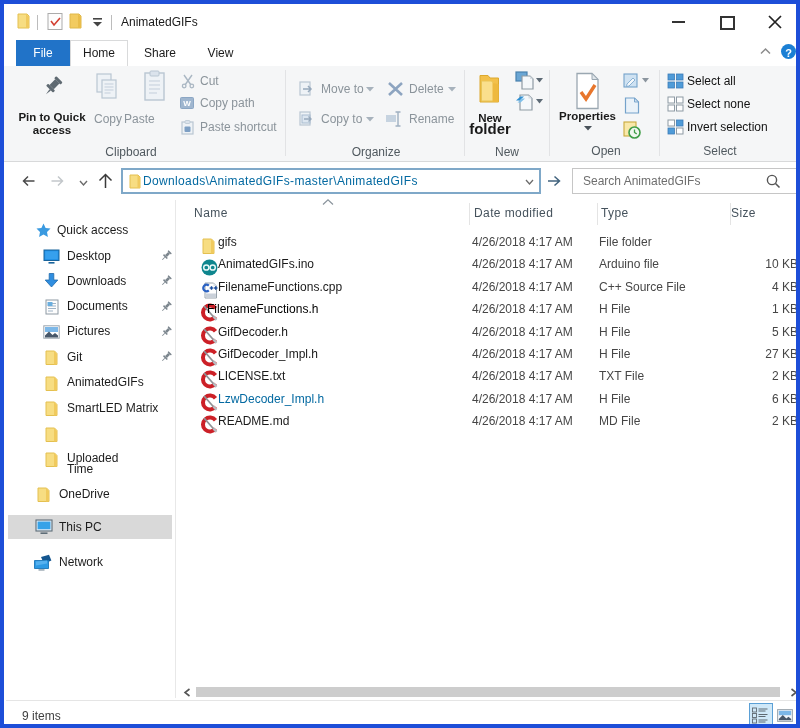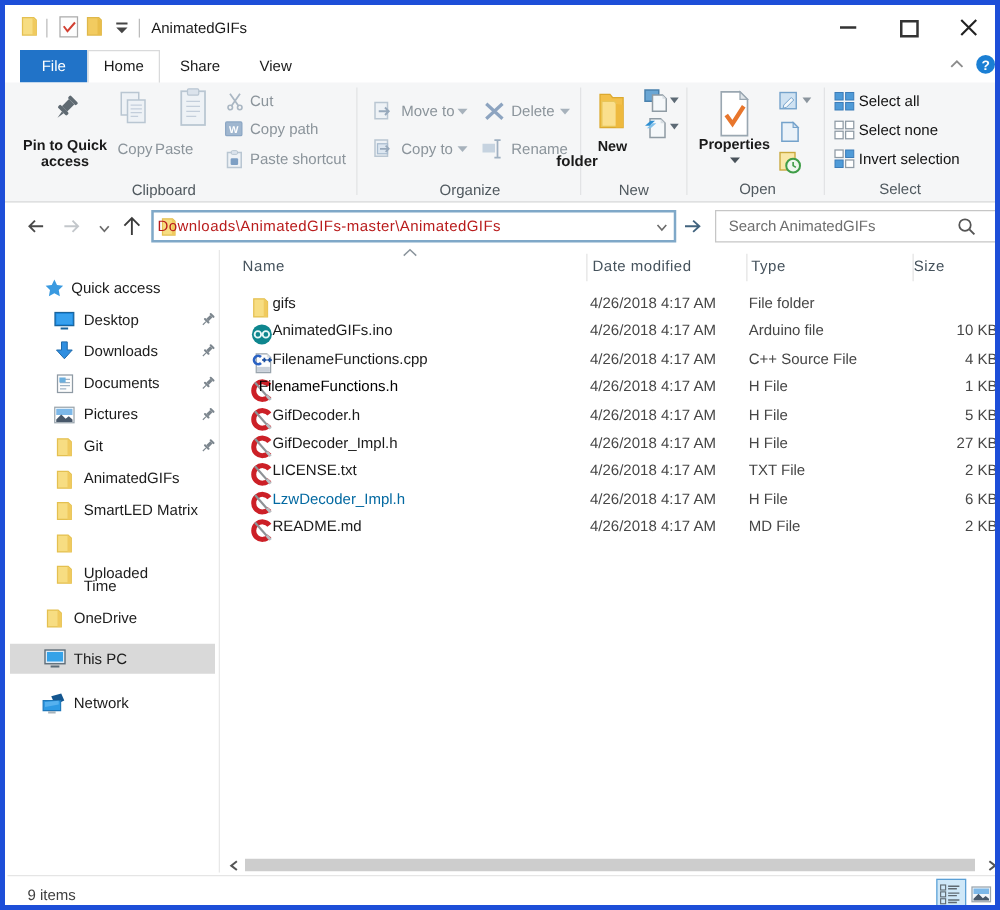--- a/index.html
+++ b/index.html
@@ -145,21 +145,21 @@
 </svg>
 <div class="t gray" style="left:405px;top:107px;">Rename</div>
 <div class="t lbl" style="left:327px;top:140px;width:90px;text-align:center;">Organize</div>
 
 <svg class="a" style="left:474px;top:69px;" width="24" height="31" viewBox="0 0 24 31">
   <path d="M2 2.5 h8 l2 2.5 h8.5 v24 h-18.5 z" fill="#f3c04a" stroke="#dca92f" stroke-width="1"></path>
   <path d="M3.5 8 h10 l2.5 3 v17 h-12.5 z" fill="#fadf8d" stroke="#e8c558" stroke-width="1"></path>
   <path d="M14.5 29 h6 v-18 l-6 -1 z" fill="#eeb93e"></path>
 </svg>
 <div class="t" style="left:441px;top:106px;width:90px;text-align:center;color:#1a1a1a;font-weight:bold;font-size:11.5px;">New</div>
-<div class="t" style="left:441px;top:117px;width:90px;color:#1a1a1a;font-weight:bold;font-size:12px;">folder</div>
+<div class="t" style="left:441px;top:117px;width:90px;text-align:center;color:#1a1a1a;font-weight:bold;font-size:15px;">folder</div>
 
 <svg class="a" style="left:511px;top:67px;" width="20" height="19" viewBox="0 0 20 19">
   <rect x="1" y="1" width="11" height="9" fill="#6aa6d4" stroke="#4981ad" stroke-width="1.2"></rect>
   <path d="M7 5 h8 l3 3 v10 h-11 z" fill="#f5f8fa" stroke="#8f9ba4" stroke-width="1.2"></path>
   <path d="M15 5 l3 3 h-3 z" fill="#d8dee3"></path>
 </svg>
 <svg class="a" style="left:532px;top:74px;" width="7" height="5" viewBox="0 0 7 5">
         <path d="M0 0 h7 l-3.5 4.5 z" fill="#5d6a75"></path>
       </svg>
 
@@ -243,21 +243,21 @@
 
 <svg class="a" style="left:94px;top:169px;" width="15" height="16" viewBox="0 0 15 16">
   <path d="M7.5 15 V2 M1.5 7.5 L7.5 1.5 l6 6" fill="none" stroke="#3b3b3b" stroke-width="1.5"></path>
 </svg>
 
 <div class="a" style="left:117px;top:164px;width:420px;height:26px;background:#fff;border:2px solid #7fa8c8;box-sizing:border-box;"></div>
 <svg class="a" style="left:124px;top:169px;" width="16" height="17" viewBox="0 0 16 17">
   <path d="M2 2 h8 l2 2 v11 h-10 z" fill="#f7dd82" stroke="#e4c050" stroke-width="1"></path>
   <path d="M9.5 2 l2.5 2.5 v10.5 h-2.5 z" fill="#f0ca5e"></path>
 </svg>
-<div class="t" style="left:122px;top:169px;color:#b91c1c;letter-spacing:0.35px;">Downloads\AnimatedGIFs-master\AnimatedGIFs</div>
+<div class="t" style="left:139px;top:169px;color:#0369a1;letter-spacing:0.35px;">Downloads\AnimatedGIFs-master\AnimatedGIFs</div>
 <svg class="a" style="left:521px;top:175px;" width="9" height="6" viewBox="0 0 9 6">
   <path d="M1 1 l3.5 4 L8 1" fill="none" stroke="#6b6b6b" stroke-width="1.3"></path>
 </svg>
 
 <svg class="a" style="left:543px;top:171px;" width="14" height="12" viewBox="0 0 14 12">
   <path d="M1 6 H12 M7.5 1.5 L12.5 6 l-5 4.5" fill="none" stroke="#41637e" stroke-width="1.5"></path>
 </svg>
 
 <div class="a" style="left:568px;top:164px;width:227px;height:26px;background:#fff;border:1px solid #c6c6c6;box-sizing:border-box;"></div>
 <div class="t" style="left:579px;top:169px;color:#6e6e6e;">Search AnimatedGIFs</div>

